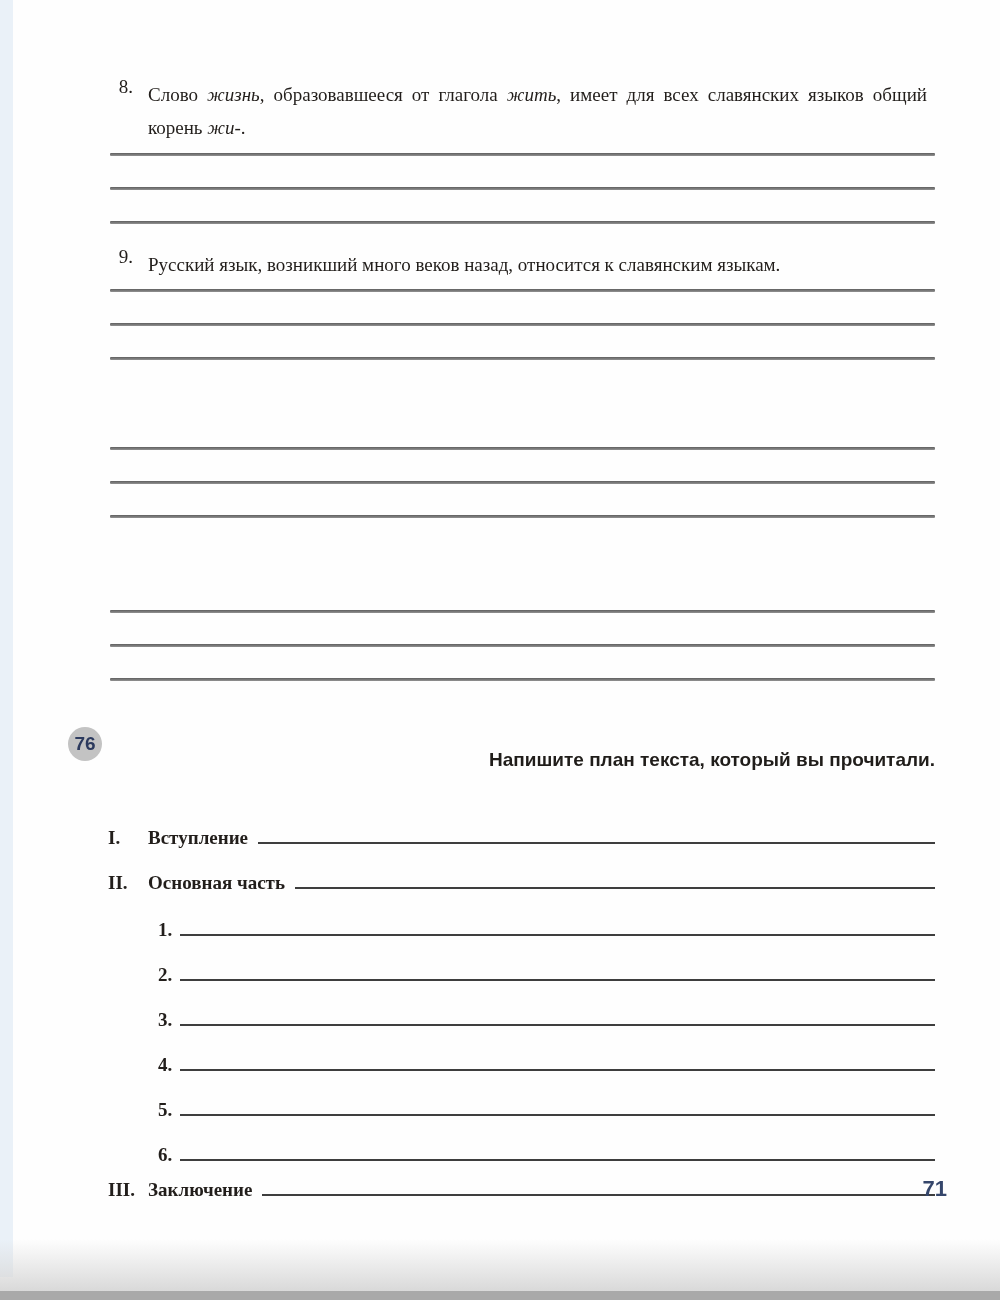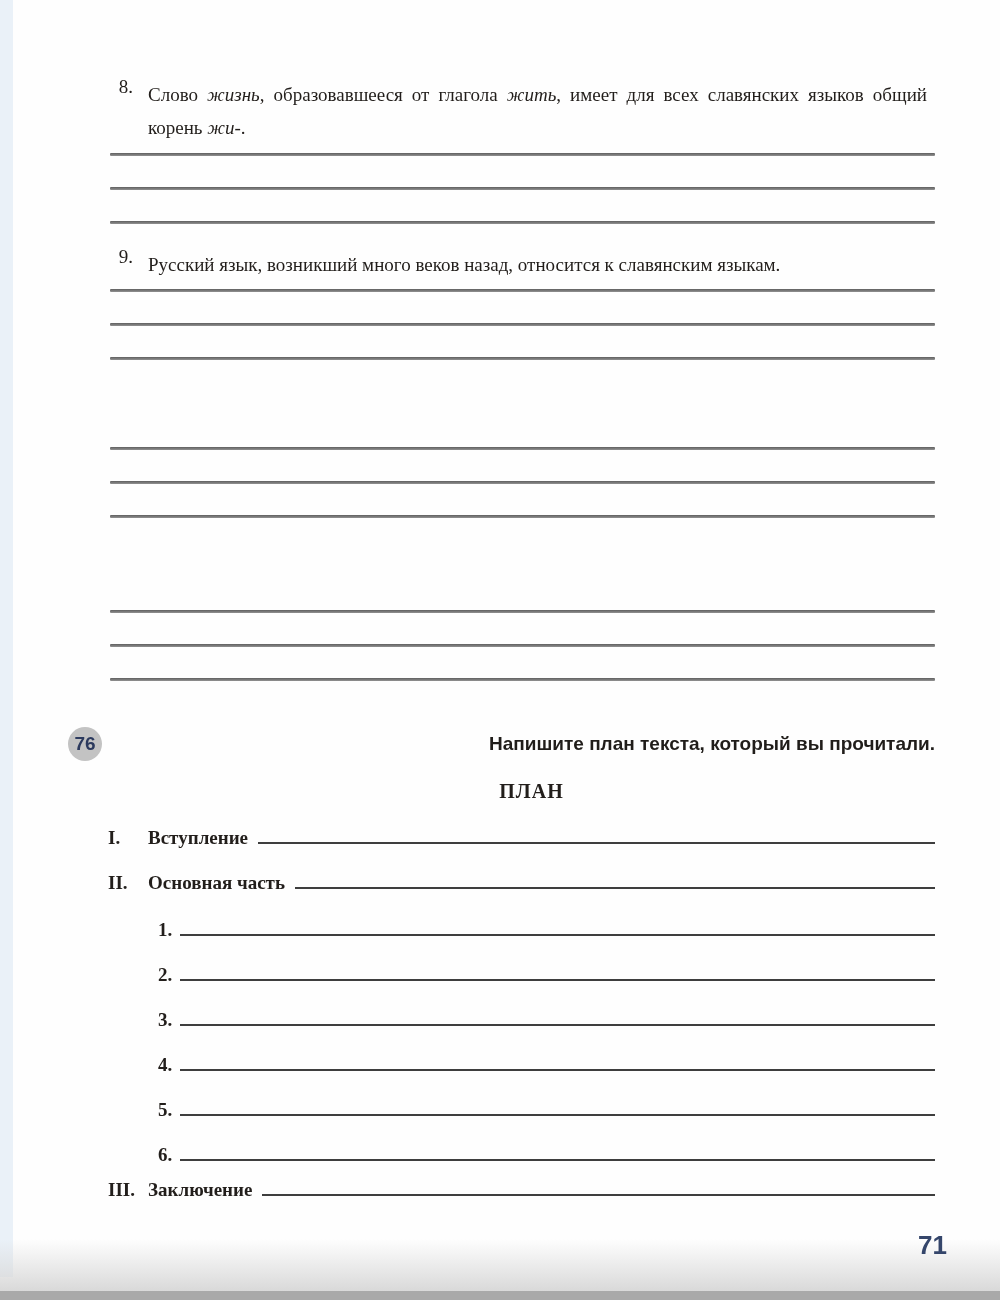--- a/index.html
+++ b/index.html
@@ -26,40 +26,40 @@
   .g8{top:153px}.g9{top:289px}.g10{top:447px}.g11{top:610px}
   .wline{height:3px;margin-bottom:31px;border-radius:1px;
     background:linear-gradient(to bottom,#5f5f5f,#929292);}
 
   
   .exercise{position:absolute;left:68px;top:727px;width:867px;display:flex;align-items:flex-start;justify-content:space-between;}
   .badge{flex:0 0 auto;width:34px;height:34px;border-radius:50%;background:var(--badge-bg,#c3c3c3);
     display:flex;align-items:center;justify-content:center;
     font-family:"Liberation Sans","DejaVu Sans",sans-serif;font-weight:bold;font-size:19px;
     color:var(--badge-text,#2c3a5e);}
-  .instruction{margin:2px 0 0 12px;font-family:"Liberation Sans","DejaVu Sans",sans-serif;
+  .instruction{margin:18px 0 0 12px;font-family:"Liberation Sans","DejaVu Sans",sans-serif;
     font-weight:bold;font-size:19px;line-height:30px;color:#201d1a;}
 
   
   .plan-title{position:absolute;left:100px;top:780px;width:835px;text-align:center;text-indent:28px;
     font-weight:bold;font-size:20px;letter-spacing:1px;}
   .plan-row{position:absolute;left:108px;width:827px;display:flex;align-items:baseline;
     font-weight:bold;font-size:19px;line-height:22px;}
   .row-I{top:826px}.row-II{top:871px}.row-III{top:1178px}
   .pnum{flex:0 0 40px;}
   .plabel{flex:0 0 auto;}
   .fill{flex:1 1 auto;margin-left:10px;border-bottom:2px solid #3e3e3e;height:16px;}
   .plan-subs{position:absolute;left:158px;top:918px;width:777px;}
   .sub-row{display:flex;align-items:baseline;height:22px;margin-bottom:23px;
     font-weight:bold;font-size:19px;line-height:22px;}
   .sub-num{flex:0 0 auto;}
   .sub-row .fill{margin-left:8px;}
 
-  .page-number{position:absolute;top:1230px;right:53px;
-    font-family:"Liberation Sans","DejaVu Sans",sans-serif;font-weight:600;font-size:26px;
+  .page-number{position:absolute;top:1176px;right:53px;
+    font-family:"Liberation Sans","DejaVu Sans",sans-serif;font-weight:600;font-size:22px;
     color:var(--pagenum,#35466b);}
 </style>
 </head>
 <body>
 
 <div class="page" style="--page-bg: #fefefe; --text: #221e1b; --stripe: #eaf1f8; --bar: #a9a9a9; --badge-bg: #c3c3c3; --badge-text: #2c3a5e; --pagenum: #35466b;">
 
   <div class="edge-stripe"></div>
 
   <section class="sent s8">
@@ -92,21 +92,20 @@
     <div class="wline"></div>
     <div class="wline"></div>
     <div class="wline"></div>
   </div>
 
   <div class="exercise">
     <div class="badge">76</div>
     <p class="instruction">Напишите план текста, который вы прочитали.</p>
   </div>
 
-  <div class="plan-title">ПЛАН</div>
 
   <div class="plan-row row-I">
     <span class="pnum">I.</span>
     <span class="plabel">Вступление</span>
     <span class="fill"></span>
   </div>
 
   <div class="plan-row row-II">
     <span class="pnum">II.</span>
     <span class="plabel">Основная часть</span>

